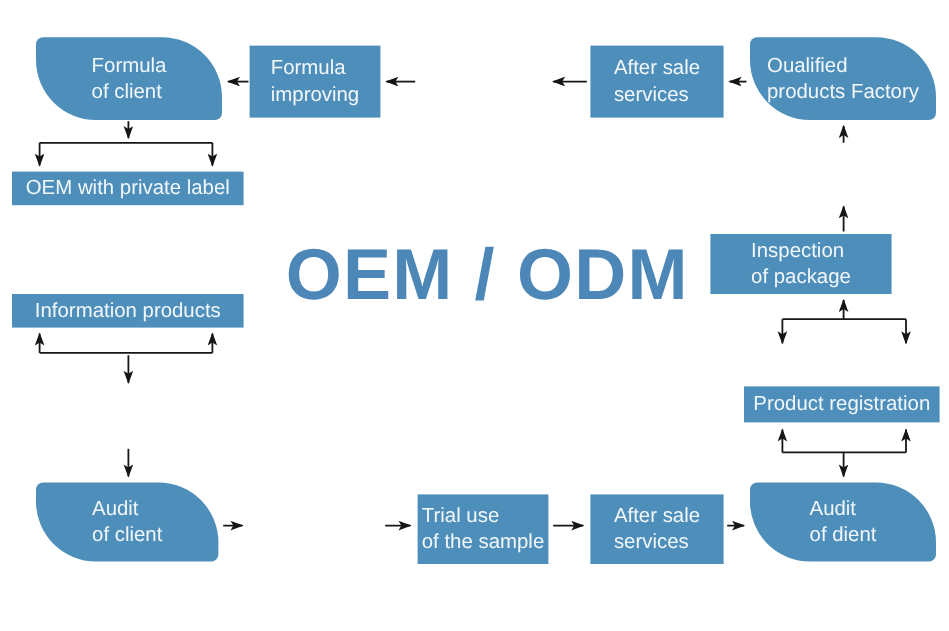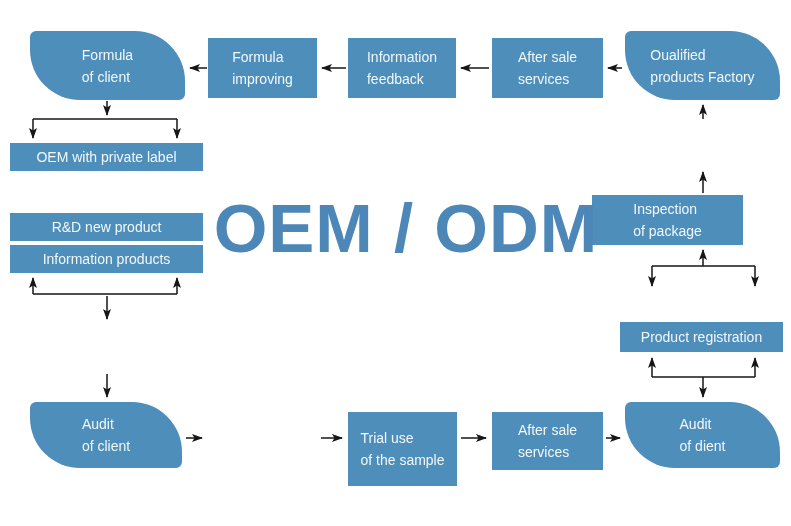--- a/index.html
+++ b/index.html
@@ -22,39 +22,39 @@
     fill: none;
   }
   .ah-fill { fill: var(--arrow, #161616); }
   .node {
     position: absolute;
     background: var(--box, #4E8EBB);
     color: var(--label, #F2F7FA);
     display: flex;
     align-items: center;
     justify-content: center;
-    font-size: 14px;
+    font-size: 17px;
     line-height: 22px;
   }
   .node .label {
     white-space: pre-line;
     text-align: left;
   }
   .node.single .label { text-align: center; line-height: 18px; }
   .leaf { border-radius: 6px 50px 6px 50px; }
   .diagram-title {
     position: absolute;
     left: 205px; top: 190px;
     width: 402px; height: 76px;
     display: flex;
     align-items: center;
     justify-content: center;
     color: var(--title, #4C87B8);
     font-weight: 700;
-    font-size: 69px;
+    font-size: 60px;
     letter-spacing: 1px;
   }
 </style>
 </head>
 <body>
 
 <div class="canvas">
 
   <svg class="arrows" viewBox="0 0 791 526" xmlns="http://www.w3.org/2000/svg">
     <defs>
@@ -97,56 +97,49 @@
   </svg>
 
   <div class="node leaf" style="left:30px;top:31px;width:155px;height:69px">
     <span class="label">Formula
 of client</span>
   </div>
   <div class="node" style="left:208px;top:38px;width:109px;height:60px">
     <span class="label">Formula
 improving</span>
   </div>
-  <div class="node" style="left:348px;top:38px;width:108px;height:60px">
-    <span class="label">Information
-feedback</span>
-  </div>
   <div class="node" style="left:492px;top:38px;width:111px;height:60px">
     <span class="label">After sale
 services</span>
   </div>
   <div class="node leaf" style="left:625px;top:31px;width:155px;height:69px">
     <span class="label">Oualified
 products Factory</span>
   </div>
 
   <div class="node single" style="left:10px;top:143px;width:193px;height:28px">
     <span class="label">OEM with private label</span>
-  </div>
-  <div class="node single" style="left:10px;top:213px;width:193px;height:28px">
-    <span class="label">R&amp;D new product</span>
   </div>
   <div class="node single" style="left:10px;top:245px;width:193px;height:28px">
     <span class="label">Information products</span>
   </div>
 
   <div class="node" style="left:592px;top:195px;width:151px;height:50px">
     <span class="label">Inspection
 of package</span>
   </div>
   <div class="node single" style="left:620px;top:322px;width:163px;height:30px">
     <span class="label">Product registration</span>
   </div>
 
   <div class="node leaf" style="left:30px;top:402px;width:152px;height:66px">
     <span class="label">Audit
 of client</span>
   </div>
-  <div class="node" style="left:348px;top:412px;width:109px;height:74px">
+  <div class="node" style="left:348px;top:412px;width:109px;height:58px">
     <span class="label">Trial use
 of the sample</span>
   </div>
   <div class="node" style="left:492px;top:412px;width:111px;height:58px">
     <span class="label">After sale
 services</span>
   </div>
   <div class="node leaf" style="left:625px;top:402px;width:155px;height:66px">
     <span class="label">Audit
 of dient</span>

